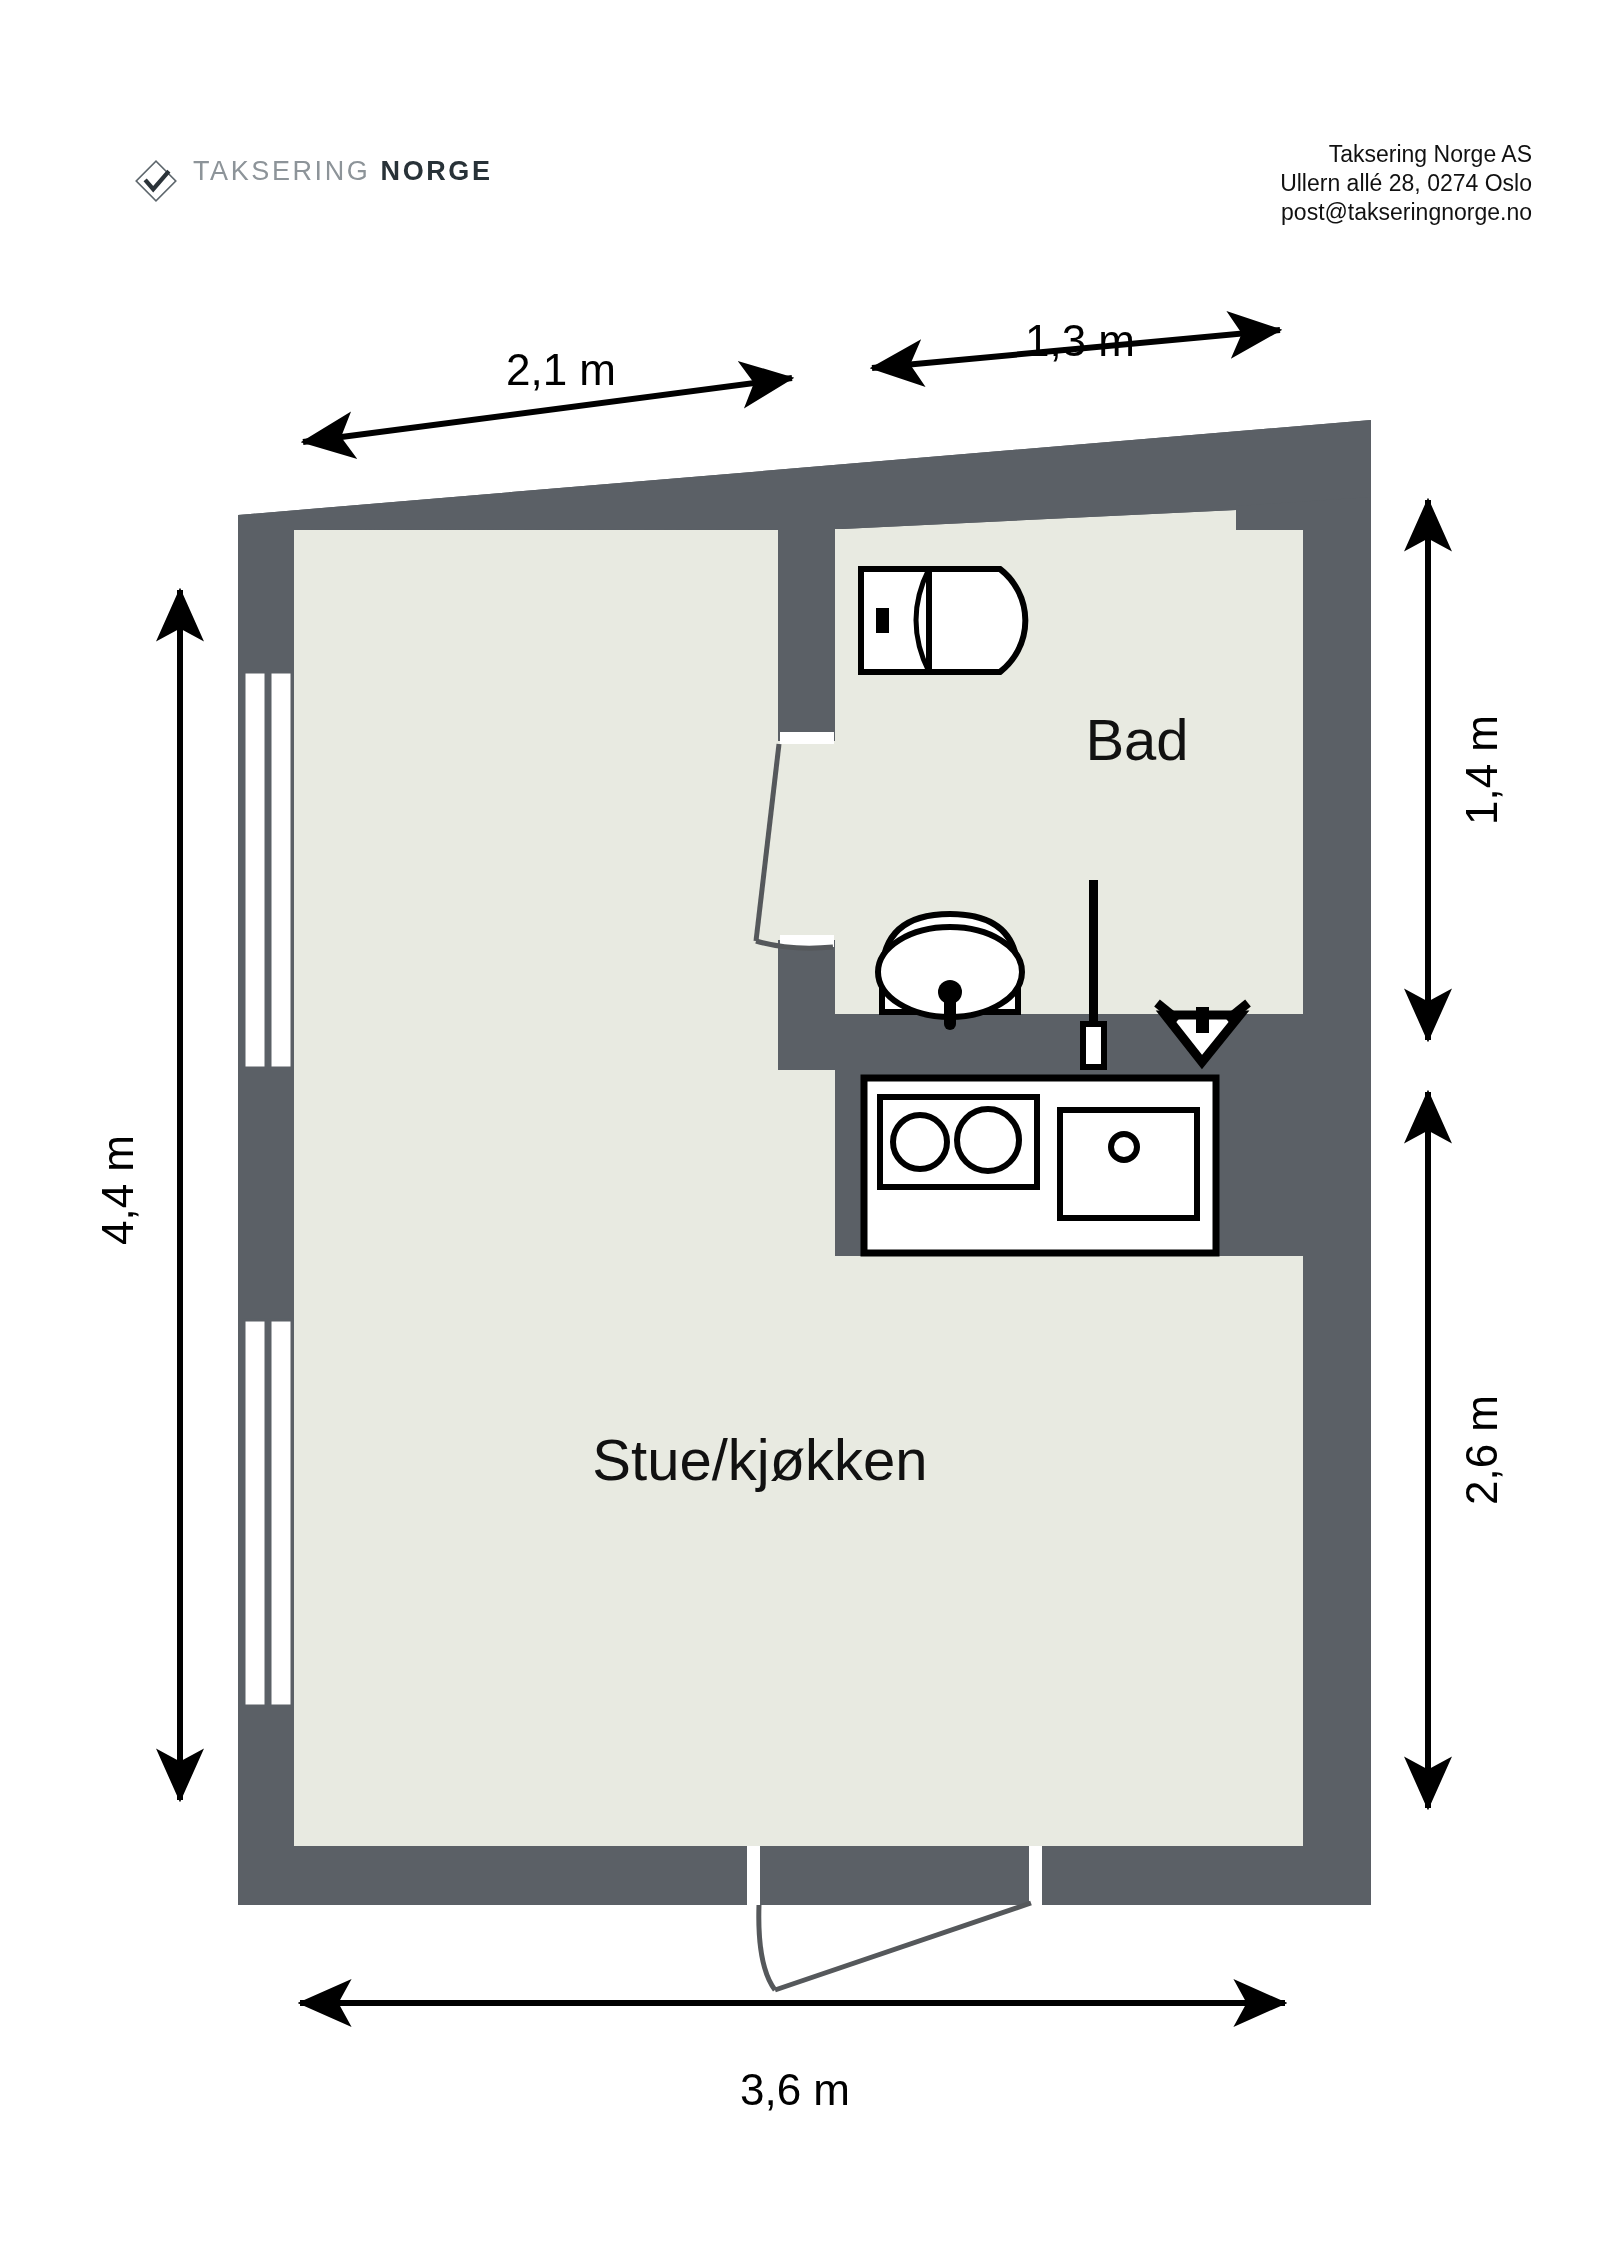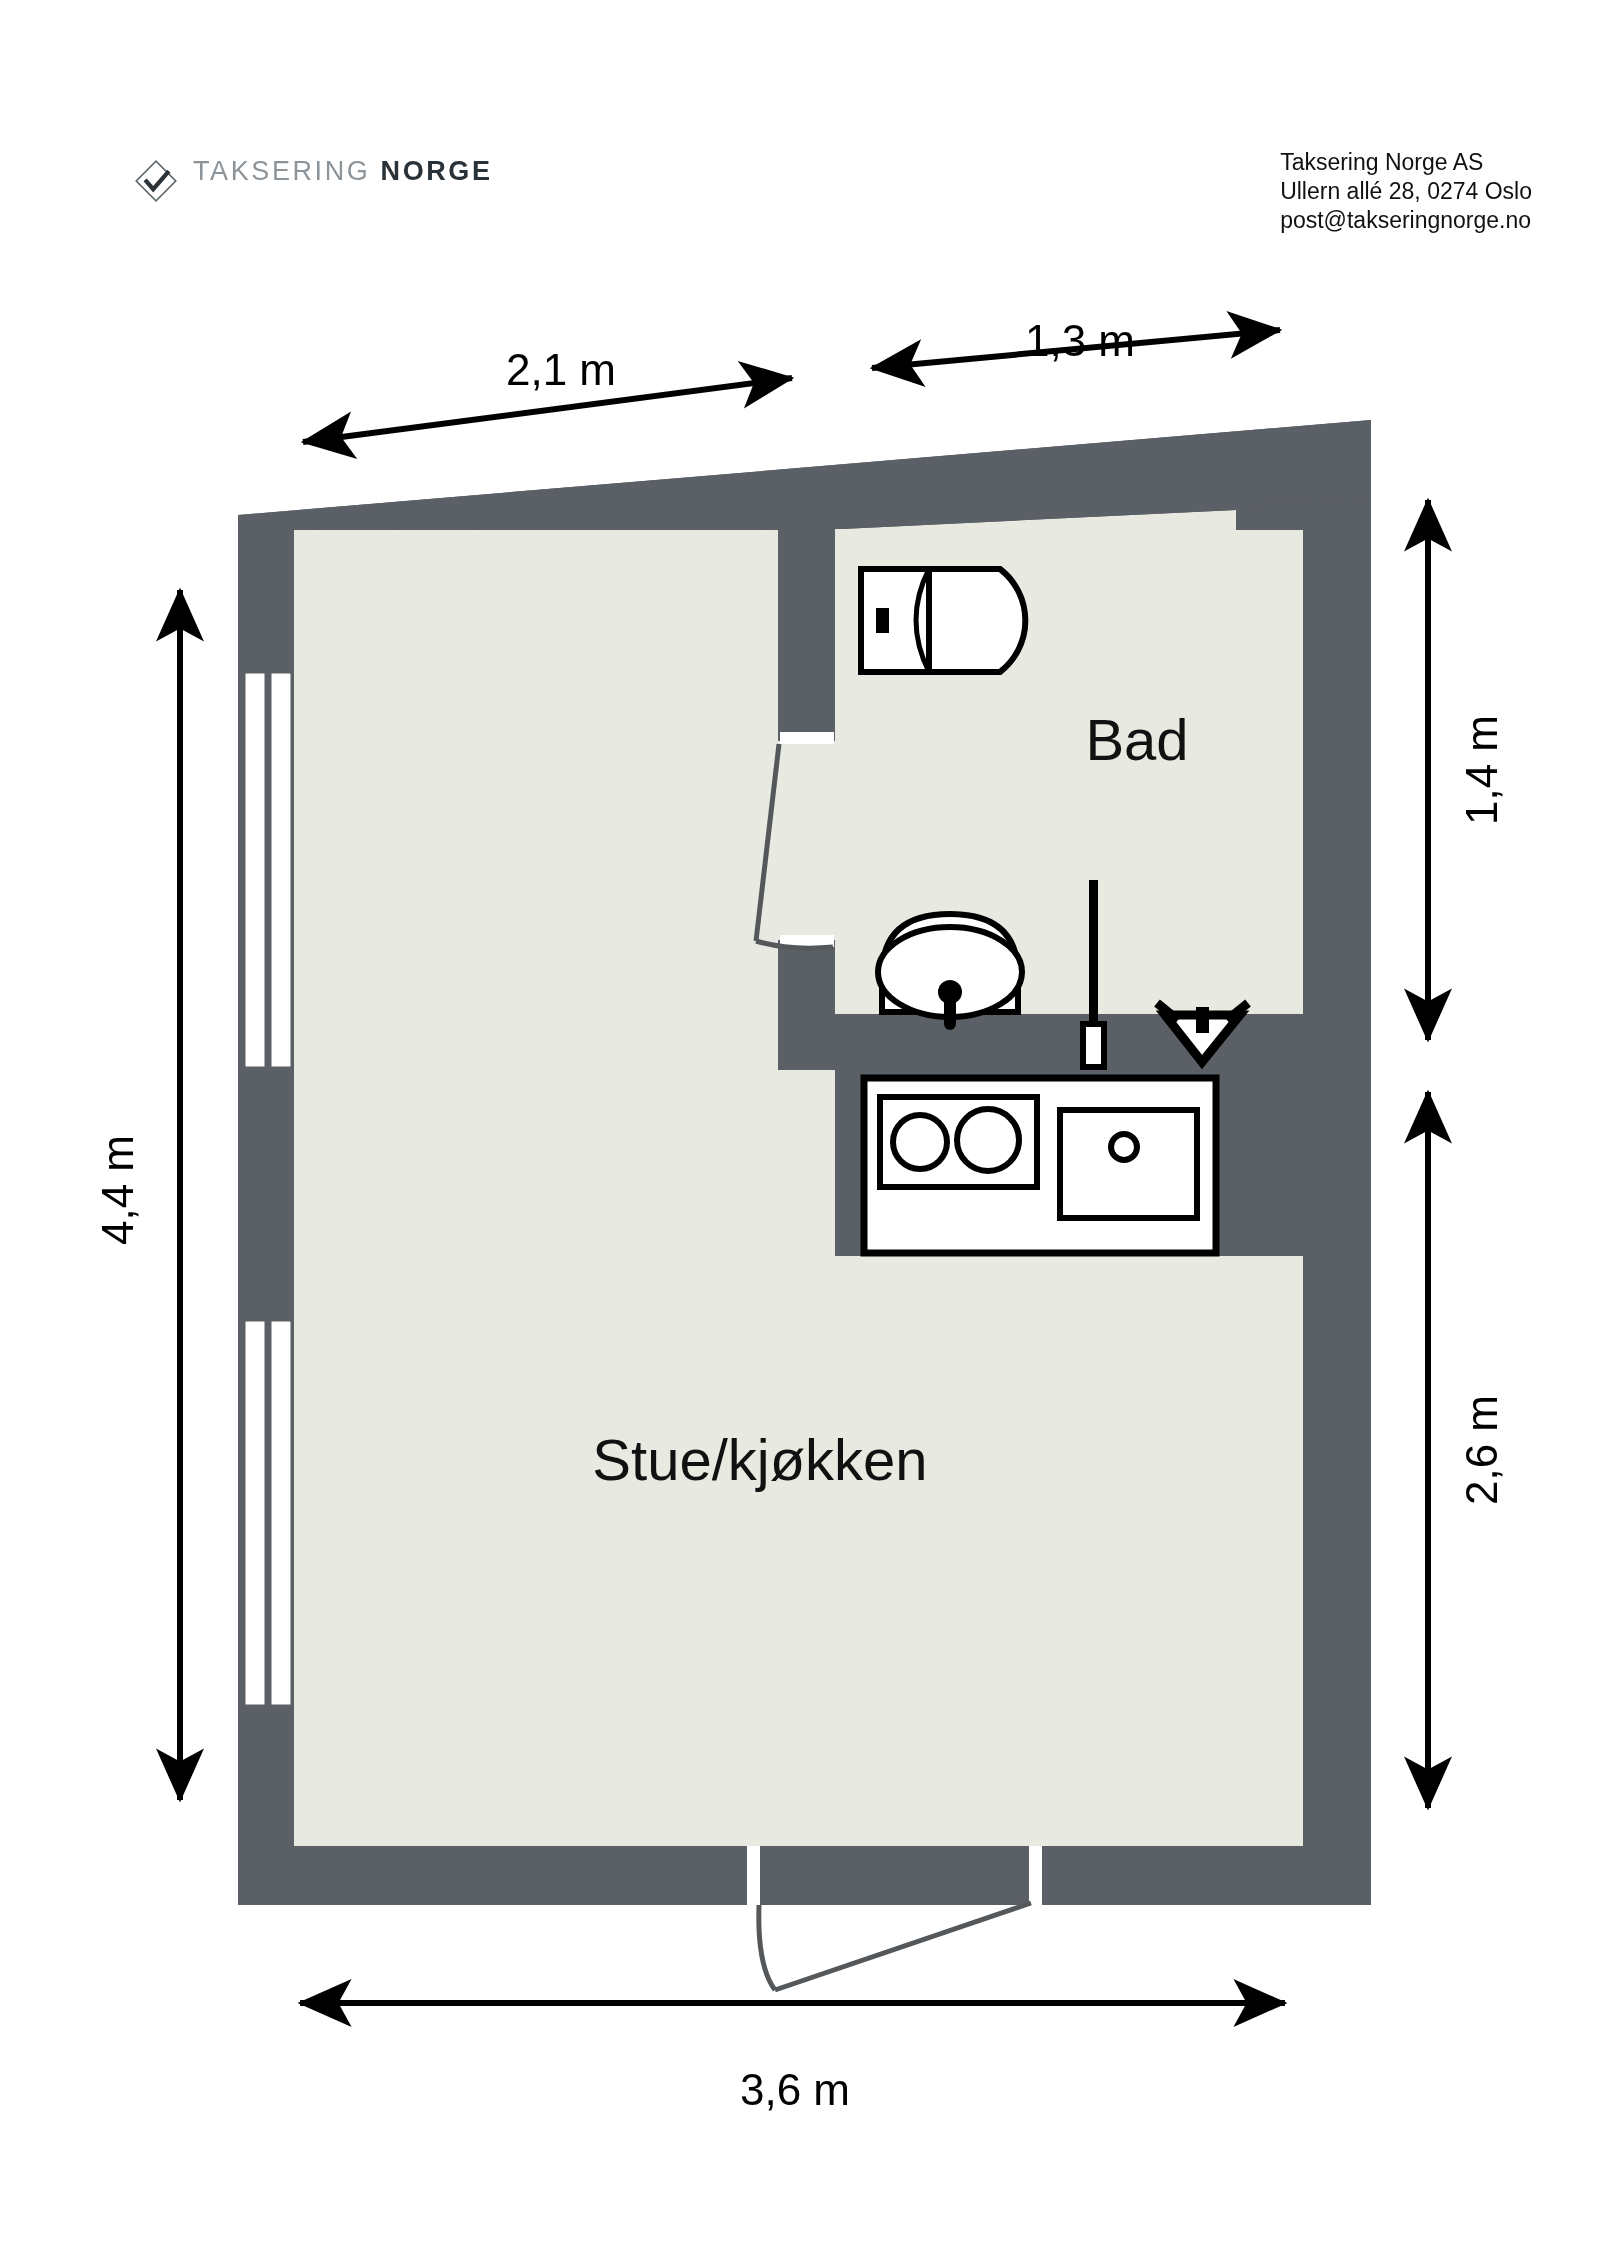--- a/index.html
+++ b/index.html
@@ -39,25 +39,25 @@
     line-height: 1;
     white-space: nowrap;
   }
   .brand-light { color: #8d9499; font-weight: 400; }
   .brand-dark  { color: #283238; font-weight: 700; }
 
   #contact {
     position: absolute;
     right: 68px;
     top: 140px;
+    text-align: right;
     font-size: 23px;
     line-height: 1.26;
     color: #111111;
     white-space: nowrap;
-    margin-top: 8px;
   }
 
   
   #plan-wrap {
     position: absolute;
     left: 0;
     top: 0;
     width: 1600px;
     height: 2263px;
   }

